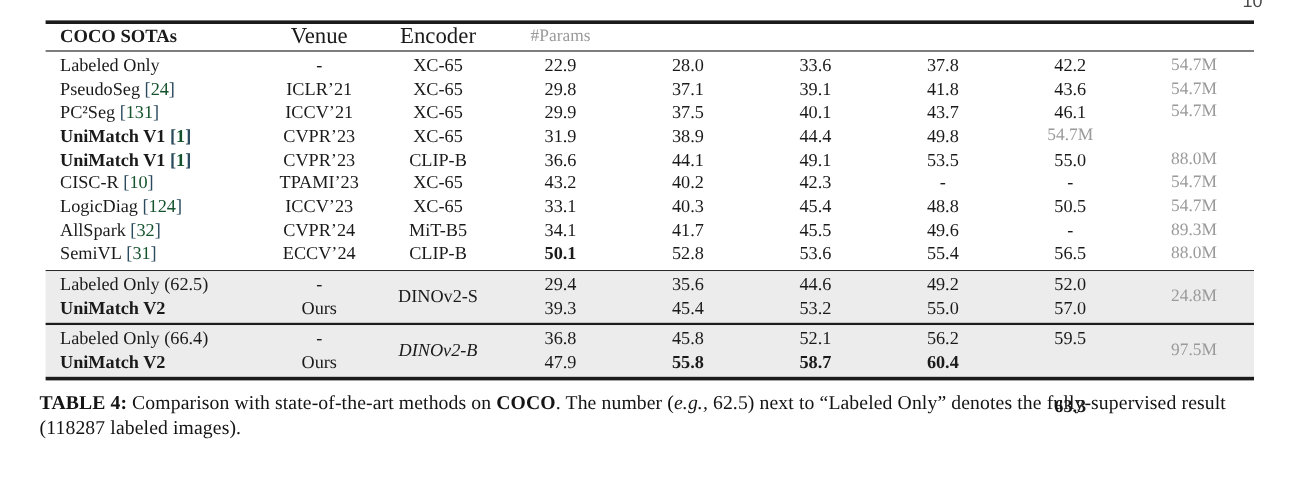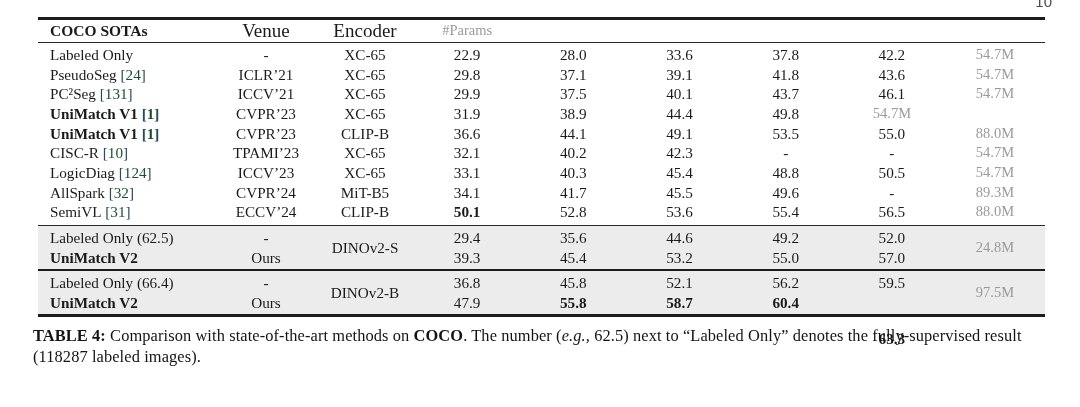--- a/index.html
+++ b/index.html
@@ -137,21 +137,21 @@
         <div class="td">44.1</div>
         <div class="td">49.1</div>
         <div class="td">53.5</div>
         <div class="td">55.0</div>
         <div class="td params">88.0M</div>
       </div>
       <div class="trow">
         <div class="td method">CISC-R&nbsp;<span class="cite-br">[</span><span class="cite">10</span><span class="cite-br">]</span></div>
         <div class="td">TPAMI’23</div>
         <div class="td">XC-65</div>
-        <div class="td">32.1</div>
+        <div class="td">43.2</div>
         <div class="td">40.2</div>
         <div class="td">42.3</div>
         <div class="td">-</div>
         <div class="td">-</div>
         <div class="td params">54.7M</div>
       </div>
       <div class="trow">
         <div class="td method">LogicDiag&nbsp;<span class="cite-br">[</span><span class="cite">124</span><span class="cite-br">]</span></div>
         <div class="td">ICCV’23</div>
         <div class="td">XC-65</div>
@@ -213,21 +213,21 @@
       <div class="td" style="grid-area: 1 / 6;">52.1</div>
       <div class="td" style="grid-area: 1 / 7;">56.2</div>
       <div class="td" style="grid-area: 1 / 8;">59.5</div>
       <div class="td method b" style="grid-area: 2 / 1;">UniMatch V2</div>
       <div class="td" style="grid-area: 2 / 2;">Ours</div>
       <div class="td" style="grid-area: 2 / 4;">47.9</div>
       <div class="td b" style="grid-area: 2 / 5;">55.8</div>
       <div class="td b" style="grid-area: 2 / 6;">58.7</div>
       <div class="td b" style="grid-area: 2 / 7;">60.4</div>
       <div class="td b" style="grid-area: 2 / 8; margin-top: 36px;">63.3</div>
-      <div class="td span-cell" style="grid-area: 1 / 3 / 3;">DINOv2-B</div>
+      <div class="td span-cell" style="grid-area: 1 / 3 / 3; font-style: italic;">DINOv2-B</div>
       <div class="td params span-cell" style="grid-area: 1 / 9 / 3;">97.5M</div>
     </div>
   <div class="rule thick"></div>
 </div>
 
 <div class="caption">
   <span class="b">TABLE 4:</span><span> Comparison with state-of-the-art methods on </span><span class="b">COCO</span><span>. The number (</span><span class="i">e.g.,</span><span> 62.5) next to “Labeled Only” denotes the fully-supervised result (118287 labeled images).</span>
 </div>
 
 </body></html>

